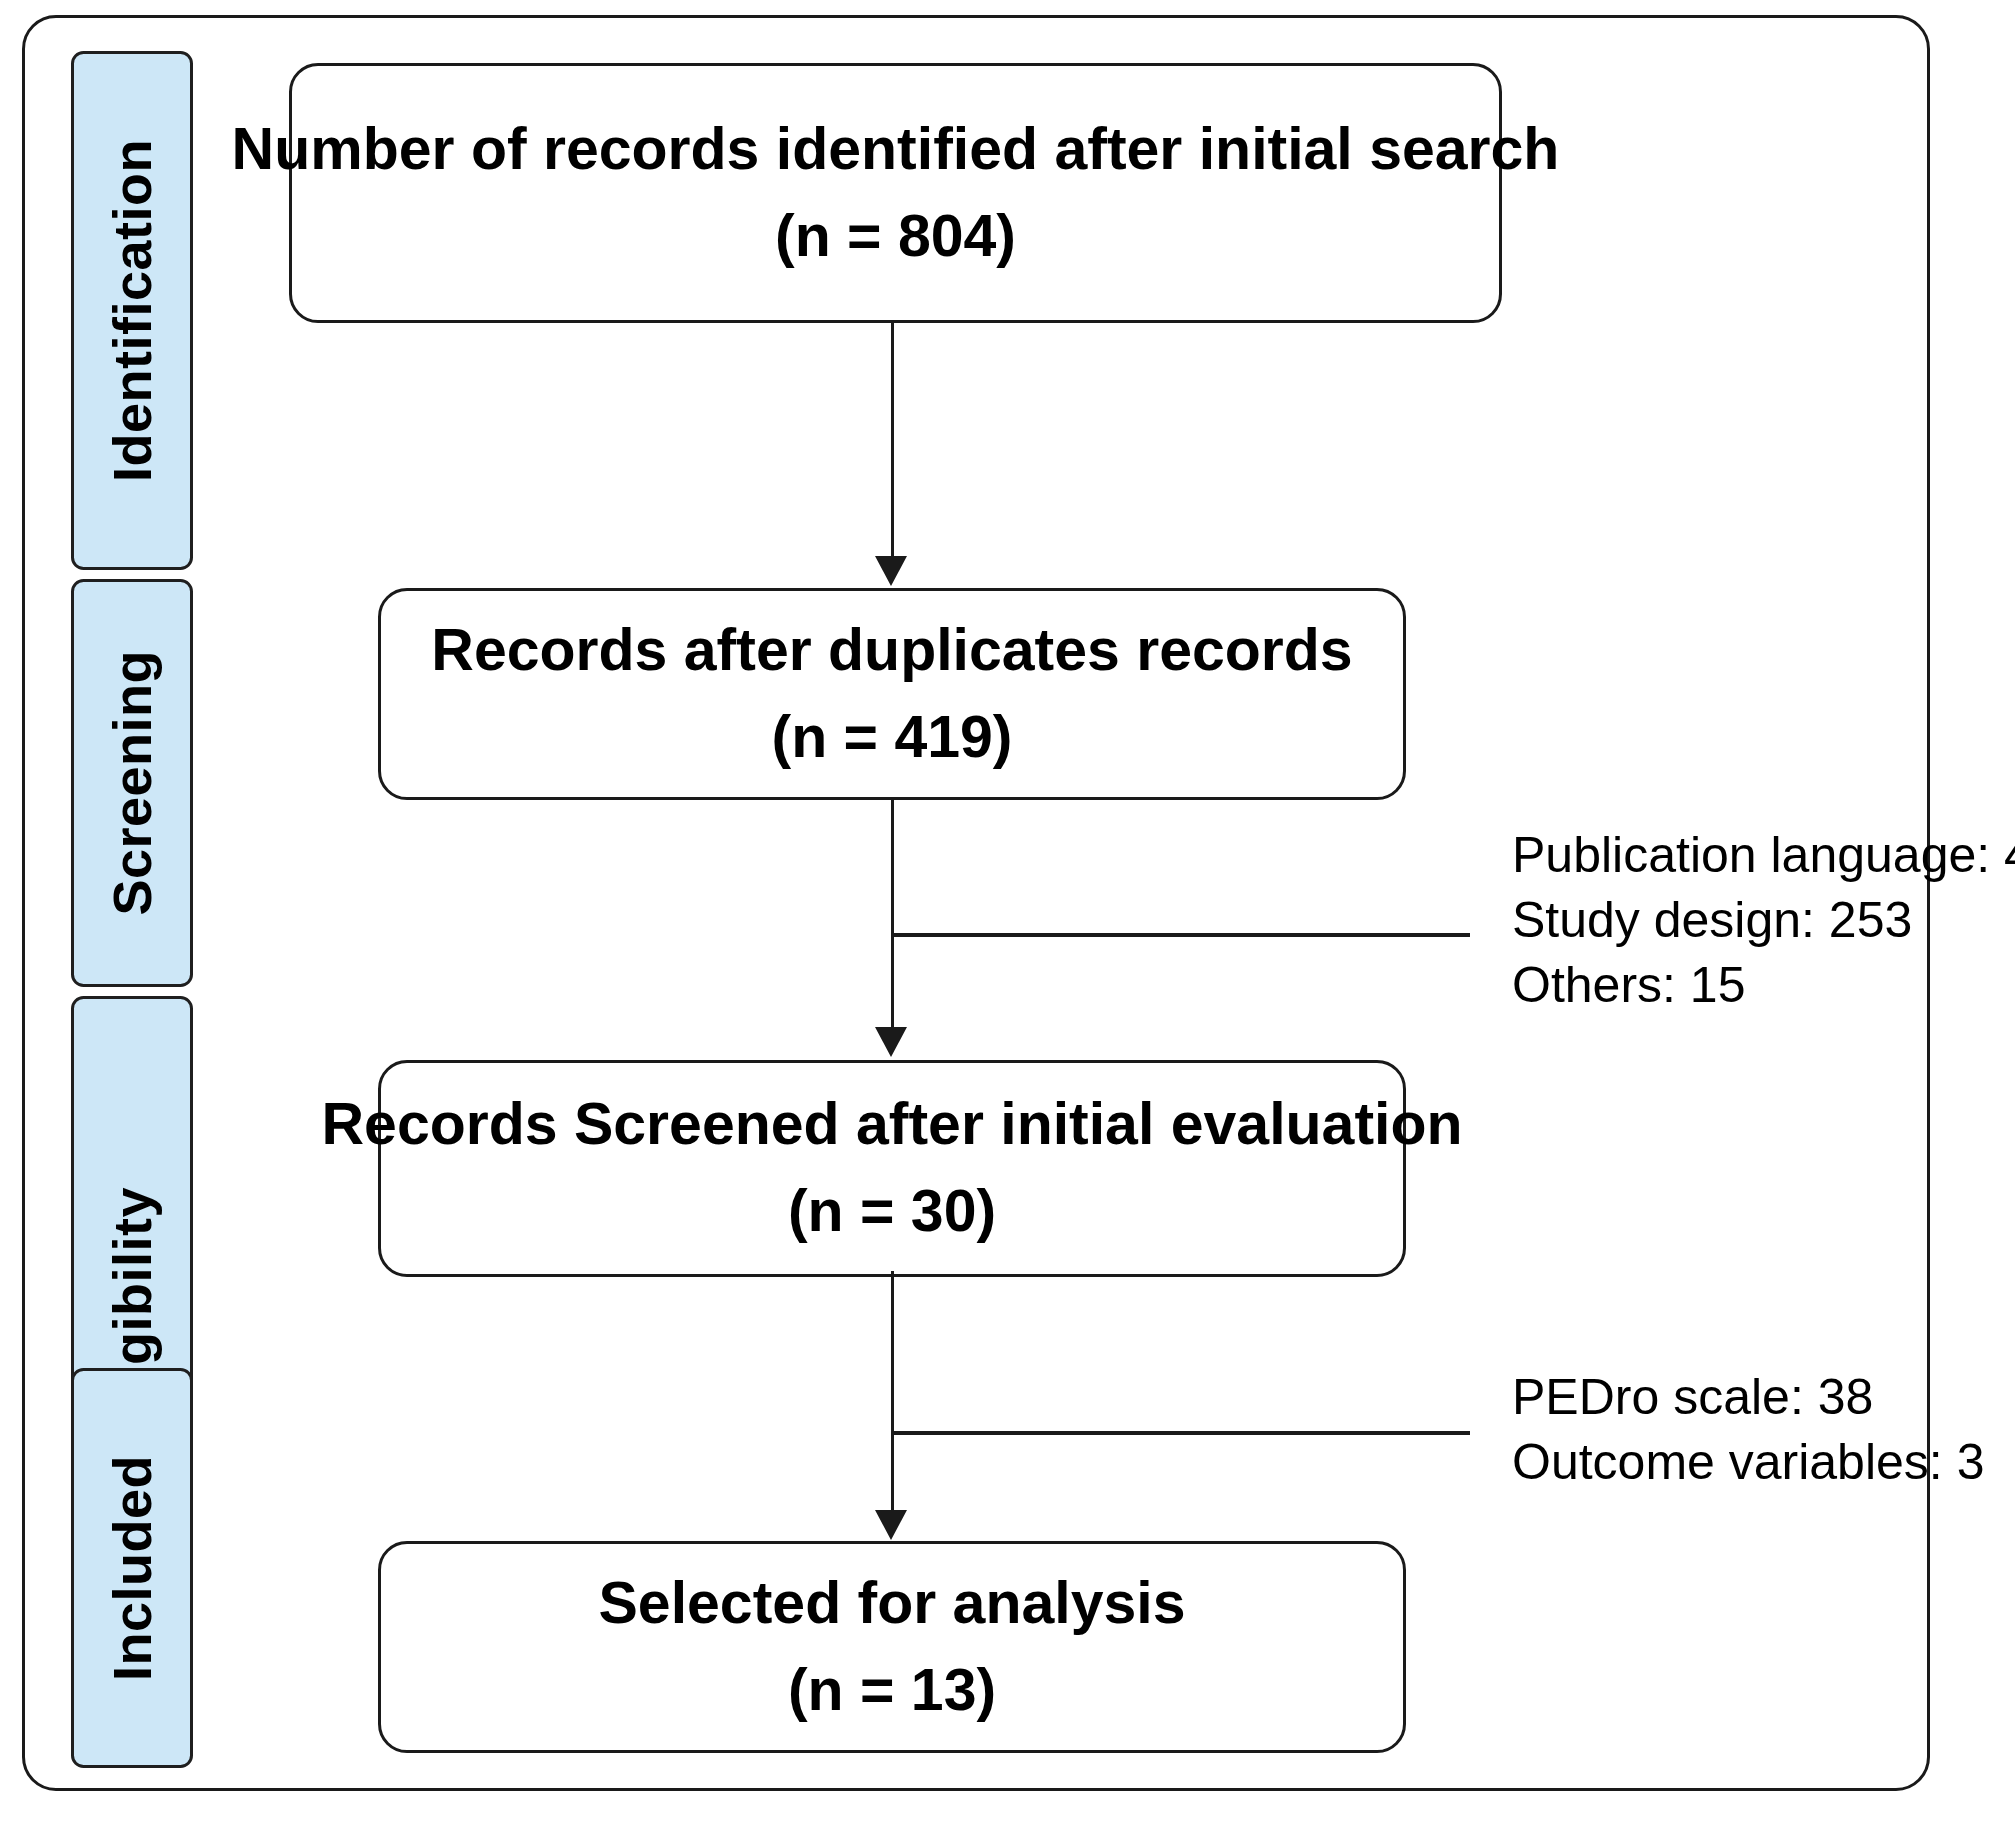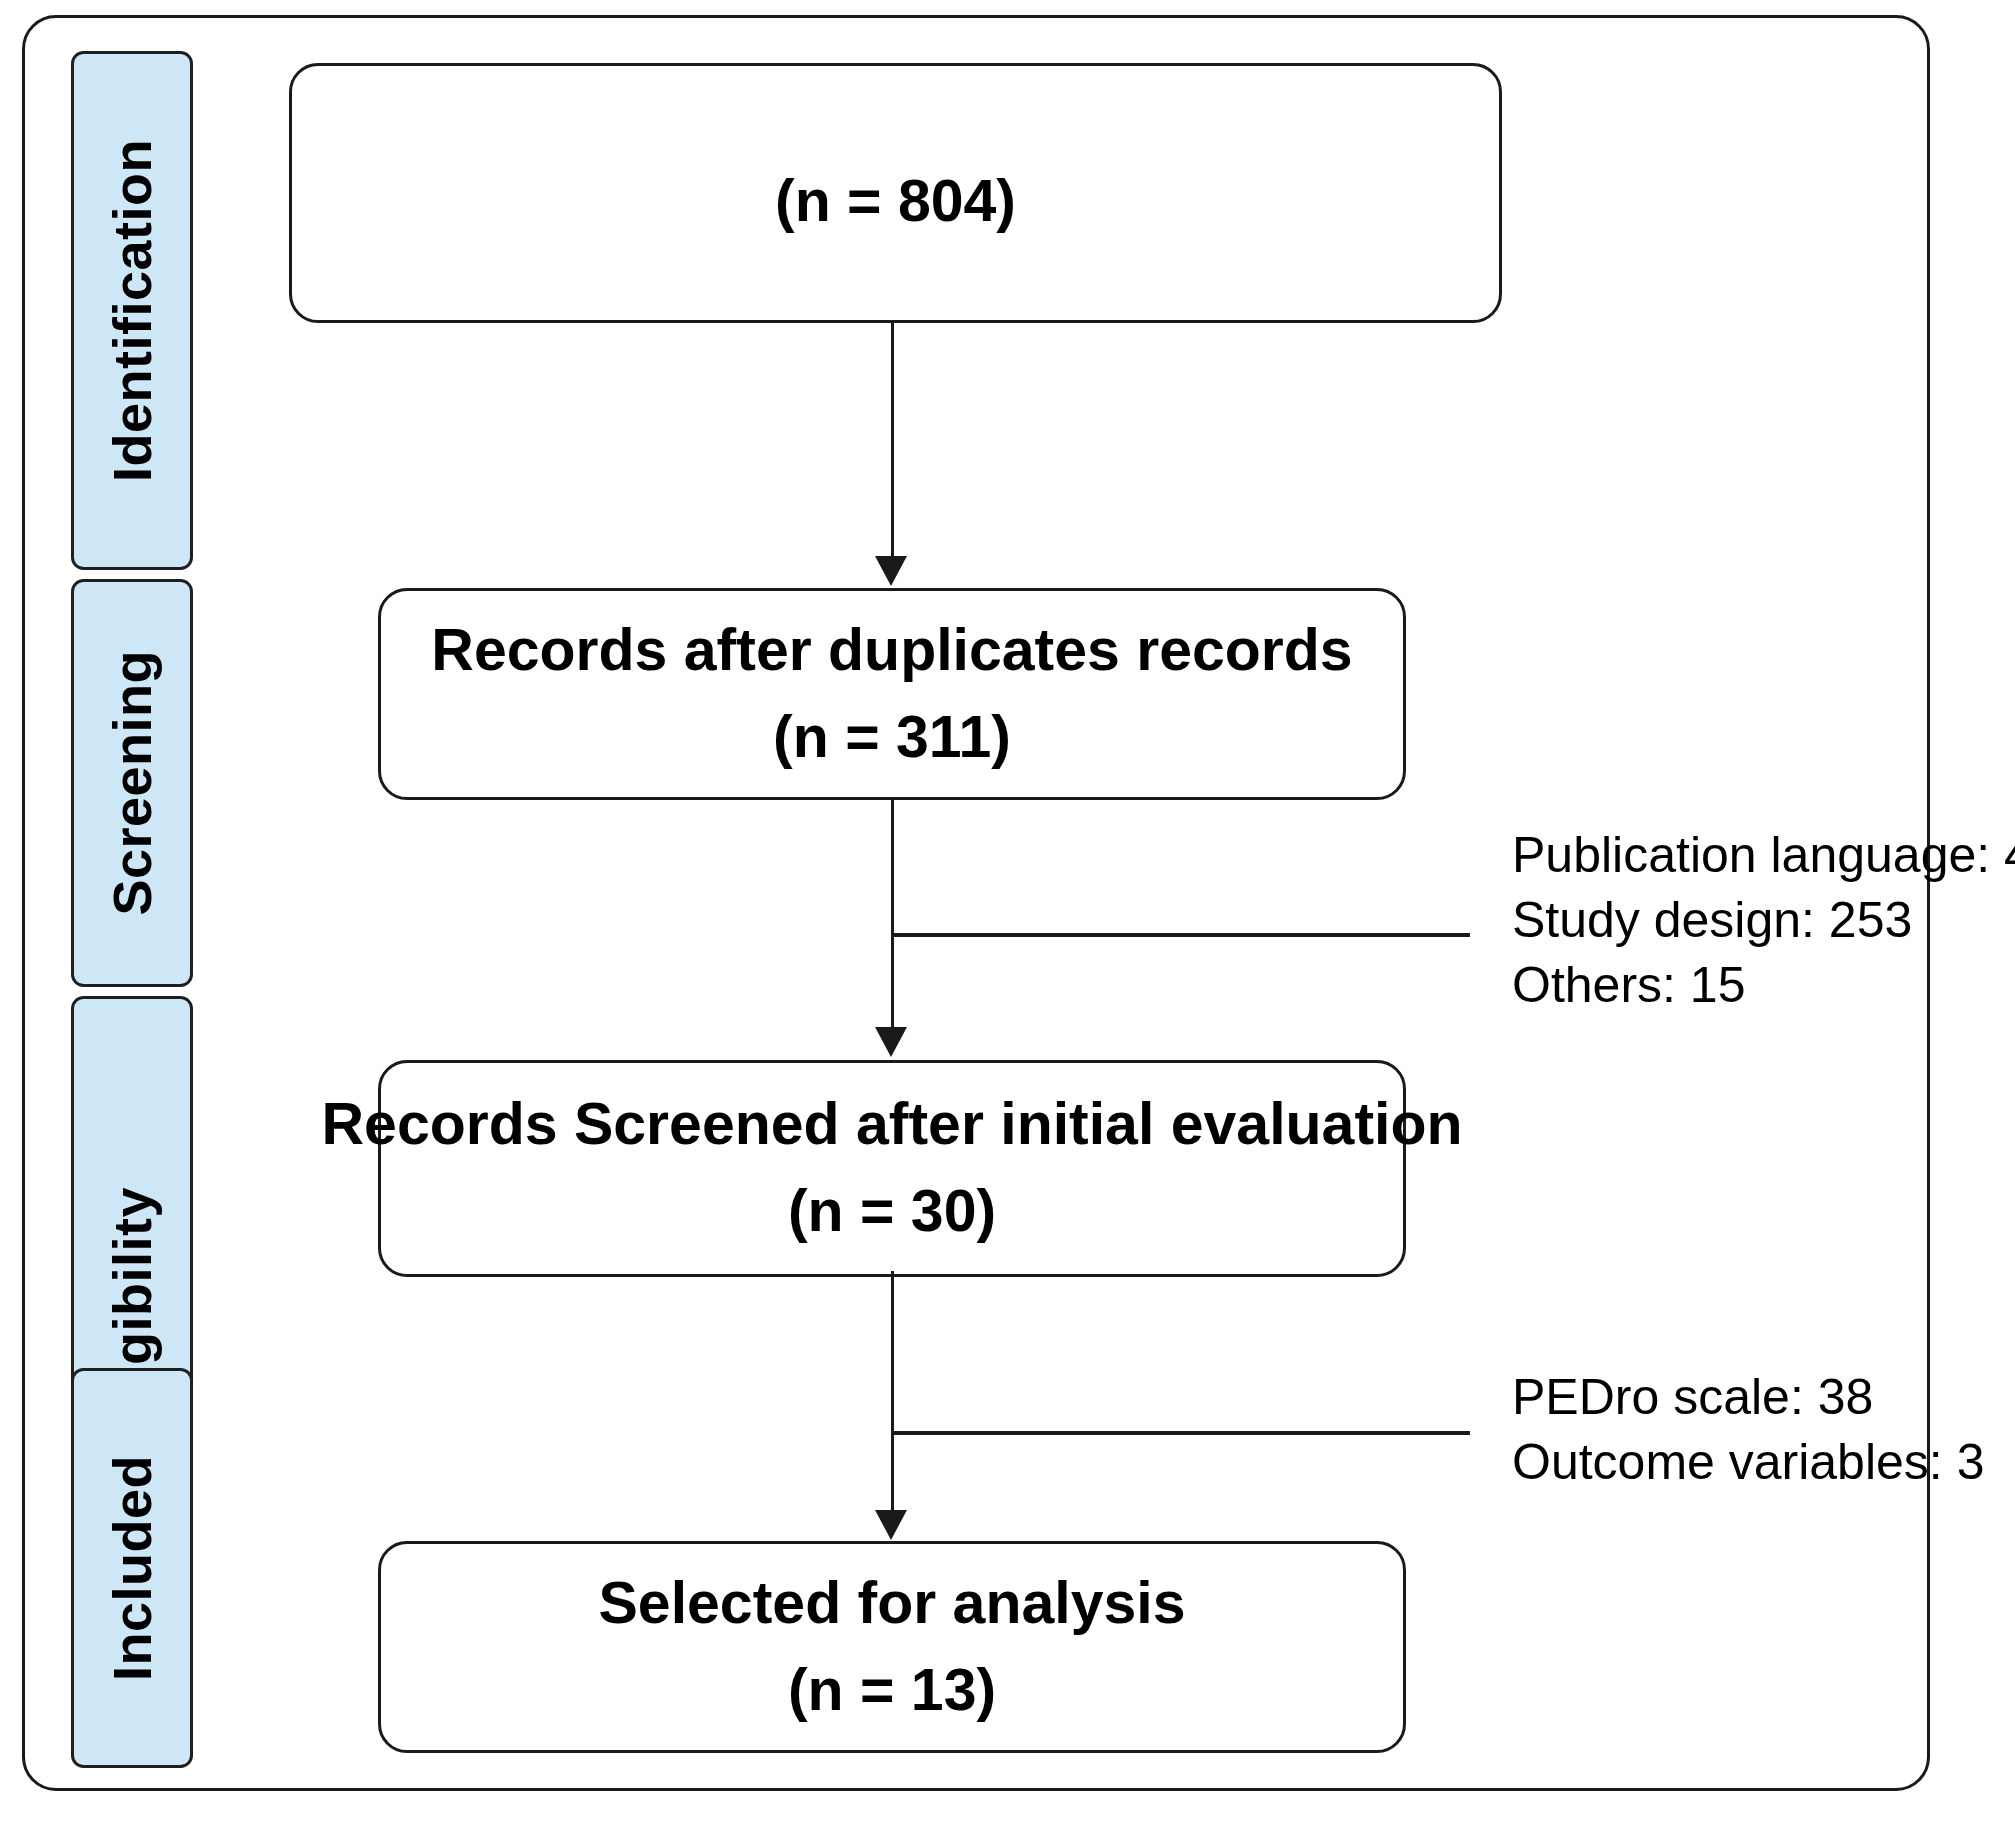--- a/index.html
+++ b/index.html
@@ -149,26 +149,27 @@
       <span class="stage-label">Eligibility</span>
     </div>
 
     <div class="stage-box" style="top:1368px; height:400px;">
       <span class="stage-label">Included</span>
     </div>
 
   </div>
 
   <div class="flow-box" style="left:289px; top:63px; width:1213px; height:260px;">
+    <span class="flow-line1">Number of records identified after initial search</span>
     <span class="flow-line2">(n = 804)</span>
   </div>
 
   <div class="flow-box" style="left:378px; top:588px; width:1028px; height:212px;">
     <span class="flow-line1">Records after duplicates records</span>
-    <span class="flow-line2">(n = 311)</span>
+    <span class="flow-line2">(n = 419)</span>
   </div>
 
   <div class="flow-box" style="left:378px; top:1060px; width:1028px; height:217px;">
     <span class="flow-line1">Records Screened after initial evaluation</span>
     <span class="flow-line2">(n = 30)</span>
   </div>
 
   <div class="flow-box" style="left:378px; top:1541px; width:1028px; height:212px;">
     <span class="flow-line1">Selected for analysis</span>
     <span class="flow-line2">(n = 13)</span>

